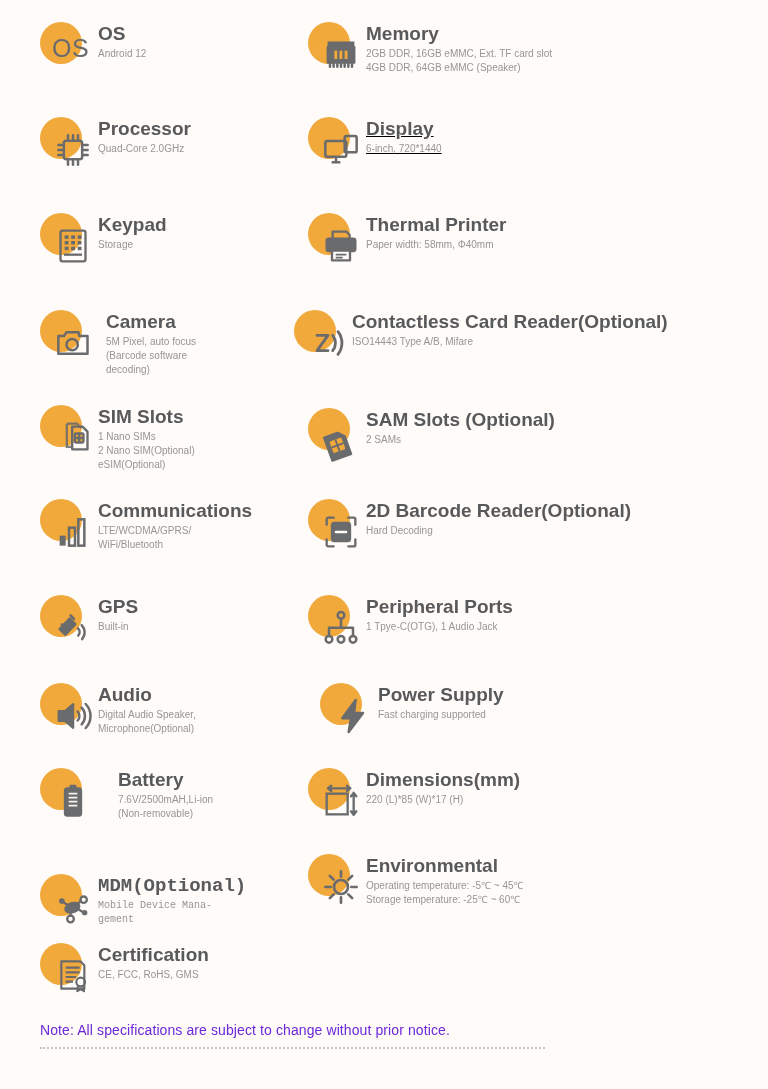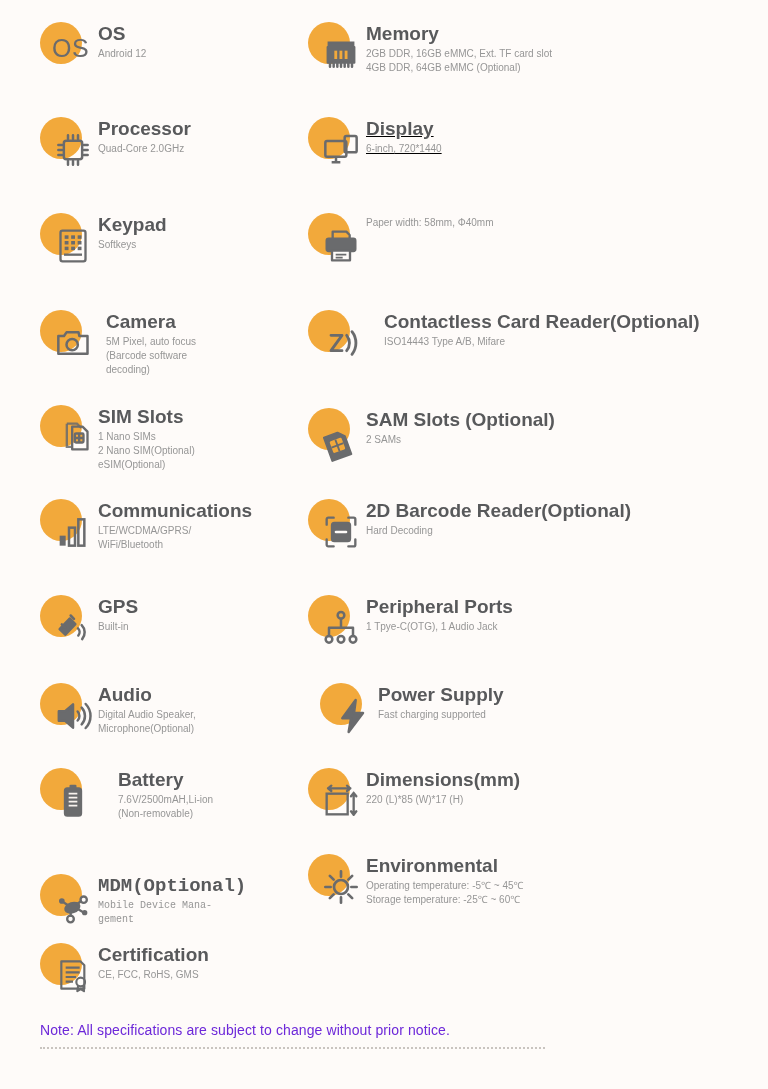--- a/index.html
+++ b/index.html
@@ -95,21 +95,21 @@
               <rect x="14.8" y="9" width="2.3" height="2.1" fill="currentColor" stroke="none"></rect>
               <rect x="7" y="12.4" width="2.3" height="2.1" fill="currentColor" stroke="none"></rect>
               <rect x="10.9" y="12.4" width="2.3" height="2.1" fill="currentColor" stroke="none"></rect>
               <rect x="14.8" y="12.4" width="2.3" height="2.1" fill="currentColor" stroke="none"></rect>
               <path d="M6.6 17.2h10.8"></path>
             </svg>
           </div>
         </div>
         <div class="text-col">
           <div class="spec-title">Keypad</div>
-          <div class="spec-desc">Softkeys</div>
+          <div class="spec-desc">Storage</div>
         </div>
       </div>
       <div class="spec-item" style="left: 40px; top: 310px; gap: 8px;">
         <div class="icon-wrap">
           <div class="icon-disc"></div>
           <div class="icon-glyph">
             <svg viewBox="0 0 24 24" fill="none" stroke="currentColor" stroke-width="1.5">
               <path d="M3.2 7.8h3.4l1.5-2.2h7.2l.5 2.2h4.9v10.6H3.2z" stroke-linejoin="round"></path>
               <circle cx="11.5" cy="13" r="3.4"></circle>
             </svg>
@@ -257,21 +257,21 @@
               <path d="M5.4 16.6v2.4M7.6 16.6v2.4M9.8 16.6v2.4M12 16.6v2.4M14.2 16.6v2.4M16.4 16.6v2.4M18.6 16.6v2.4" stroke-width="1.5" stroke-linecap="round"></path>
               <rect x="8" y="9.4" width="1.7" height="5" fill="#F2A93B" stroke="none"></rect>
               <rect x="11.1" y="9.4" width="1.7" height="5" fill="#F2A93B" stroke="none"></rect>
               <rect x="14.2" y="9.4" width="1.7" height="5" fill="#F2A93B" stroke="none"></rect>
             </svg>
           </div>
         </div>
         <div class="text-col">
           <div class="spec-title">Memory</div>
           <div class="spec-desc">2GB DDR, 16GB eMMC, Ext. TF card slot
-4GB DDR, 64GB eMMC (Optional)</div>
+4GB DDR, 64GB eMMC (Speaker)</div>
         </div>
       </div>
       <div class="spec-item" style="left: 308px; top: 117px; text-decoration: underline;">
         <div class="icon-wrap">
           <div class="icon-disc"></div>
           <div class="icon-glyph">
             <svg viewBox="0 0 24 24" fill="none" stroke="currentColor" stroke-width="1.5">
               <rect x="2.6" y="6.6" width="12.6" height="9.4" rx="1"></rect>
               <path d="M6.4 19.4h5.2M9 16v3.4"></path>
               <rect x="14.2" y="3.6" width="7.2" height="9.8" rx="1"></rect>
@@ -289,24 +289,25 @@
           <div class="icon-glyph">
             <svg viewBox="0 0 24 24" fill="none" stroke="currentColor" stroke-width="1.4">
               <path d="M7 7.6V3.4h8.2l2 2v2.2" stroke-linejoin="round"></path>
               <rect x="3.4" y="7.6" width="17.2" height="7.4" rx="1.2" fill="currentColor" stroke="currentColor"></rect>
               <path d="M6.6 14.8h10.8v5.8H6.6z" fill="#FEFBF9" stroke="currentColor" stroke-linejoin="round"></path>
               <path d="M8.8 17.2h6.4M8.8 19h4.2" stroke-width="1"></path>
             </svg>
           </div>
         </div>
         <div class="text-col">
+          <div class="spec-title">Thermal Printer</div>
           <div class="spec-desc">Paper width: 58mm, Φ40mm</div>
         </div>
       </div>
-      <div class="spec-item" style="left: 308px; top: 310px; gap: 18px;">
+      <div class="spec-item" style="left: 294px; top: 310px;">
         <div class="icon-wrap">
           <div class="icon-disc"></div>
           <div class="icon-glyph">
             <svg viewBox="0 0 24 24" fill="none" stroke="currentColor" stroke-width="1.7">
               <path d="M6 7.4h6.6L6 16.6h6.6" stroke-linejoin="round" stroke-linecap="round"></path>
               <path d="M15.4 7.4a7.2 7.2 0 010 9.2M18.6 5.2a11 11 0 010 13.6" stroke-linecap="round"></path>
             </svg>
           </div>
         </div>
         <div class="text-col">

